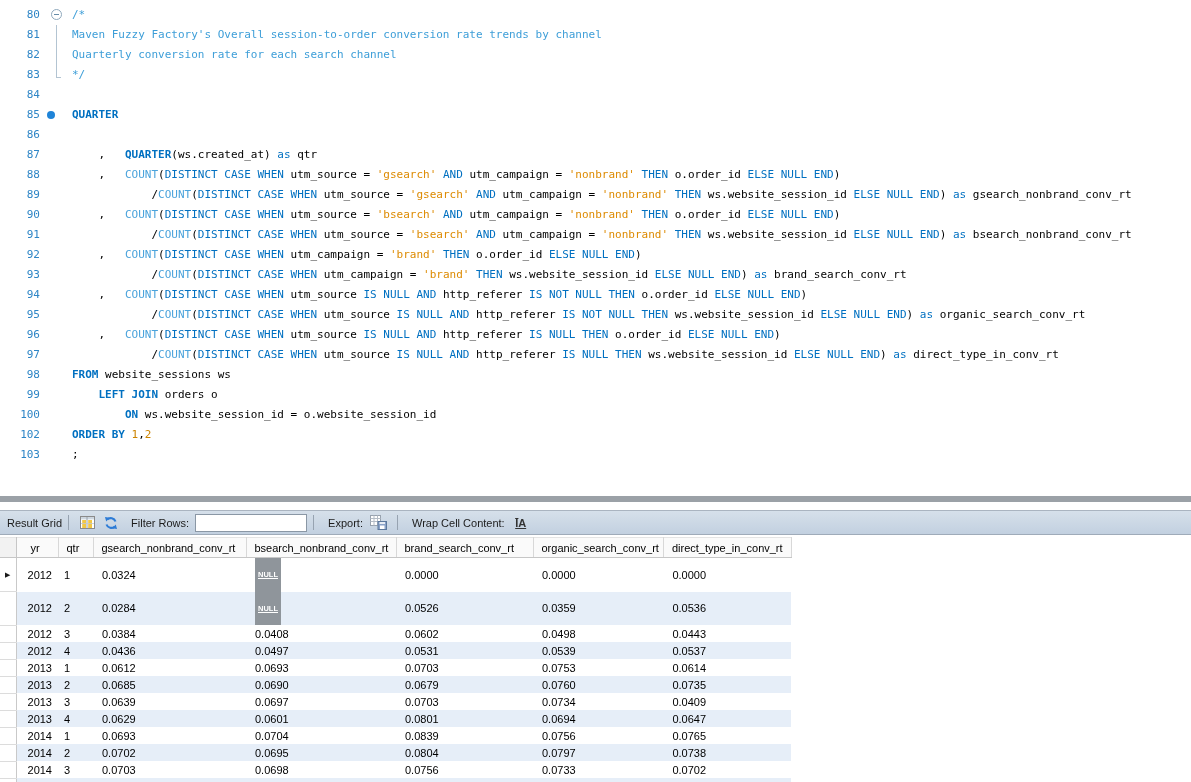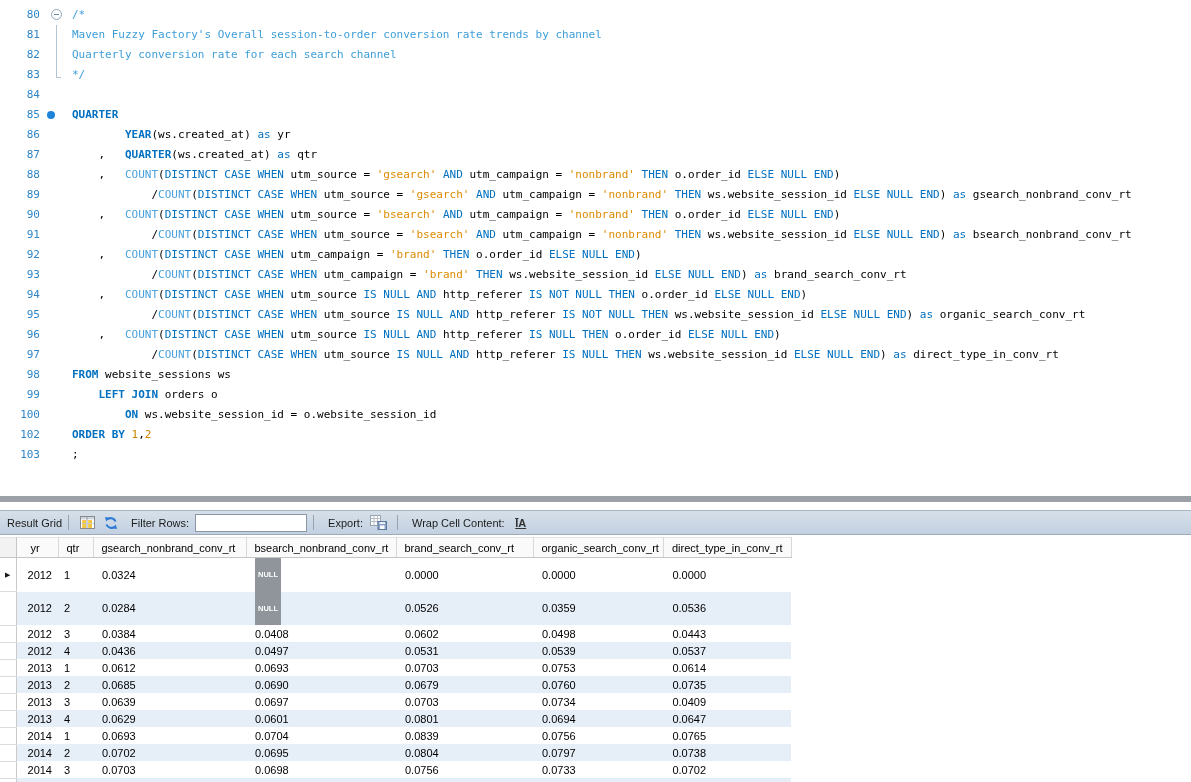--- a/index.html
+++ b/index.html
@@ -63,36 +63,36 @@
   table.rg td { height:17px; padding:0; overflow:hidden; white-space:nowrap; }
   table.rg td.sel { background:#fff; border-right:1px solid #c9c9c9;
                     border-bottom:1px solid #dcdcdc; text-align:center; }
   table.rg tr.stripe td:not(.sel) { background:var(--stripe,#e6eef8); }
   table.rg td.c0 { text-align:right; padding-right:6px;margin-left:24px; }
   table.rg td.c1 { padding-left:6px; }
   table.rg td.c2, table.rg td.c3, table.rg td.c4, table.rg td.c5, table.rg td.c6 { padding-left:9px; }
   .row-arrow { font-size:7px; color:#1a1a1a; line-height:17px; }
   .null-badge { display:inline-block; background:var(--null-badge,#8f959b); color:#fff;
                 font-size:7.5px; font-weight:bold; padding:13px 3px; line-height:1;
-                vertical-align:middle; }
+                vertical-align:middle;text-decoration:underline; }
 </style>
 </head>
 <body>
 
 <div class="app">
 
   <div class="editor">
     <div id="code-lines">
         <div class="code-line"><span class="line-num">80</span><span class="fold-gutter g-fold"></span><span class="code-text"><span class="tok-c">/*</span></span></div>
         <div class="code-line"><span class="line-num">81</span><span class="fold-gutter g-bar"></span><span class="code-text"><span class="tok-c">Maven Fuzzy Factory's Overall session-to-order conversion rate trends by channel</span></span></div>
         <div class="code-line"><span class="line-num">82</span><span class="fold-gutter g-bar"></span><span class="code-text"><span class="tok-c">Quarterly conversion rate for each search channel</span></span></div>
         <div class="code-line"><span class="line-num">83</span><span class="fold-gutter g-end"></span><span class="code-text"><span class="tok-c">*/</span></span></div>
         <div class="code-line"><span class="line-num">84</span><span class="fold-gutter"></span><span class="code-text"></span></div>
         <div class="code-line"><span class="line-num">85</span><span class="fold-gutter g-dot"></span><span class="code-text"><span class="tok-k">QUARTER</span></span></div>
-        <div class="code-line"><span class="line-num">86</span><span class="fold-gutter"></span><span class="code-text"><span class="tok-t">        </span><span class="tok-k">YEAR</span><span class="tok-t">(ws.created_at) </span><span class="tok-w">as</span><span class="tok-t"> yr</span></span></div>
+        <div class="code-line"><span class="line-num">86</span><span class="fold-gutter"></span></div>
         <div class="code-line"><span class="line-num">87</span><span class="fold-gutter"></span><span class="code-text"><span class="tok-t">    ,   </span><span class="tok-k">QUARTER</span><span class="tok-t">(ws.created_at) </span><span class="tok-w">as</span><span class="tok-t"> qtr</span></span></div>
         <div class="code-line"><span class="line-num">88</span><span class="fold-gutter"></span><span class="code-text"><span class="tok-t">    ,   </span><span class="tok-f">COUNT</span><span class="tok-t">(</span><span class="tok-w">DISTINCT CASE WHEN</span><span class="tok-t"> utm_source = </span><span class="tok-s">'gsearch'</span><span class="tok-t"> </span><span class="tok-w">AND</span><span class="tok-t"> utm_campaign = </span><span class="tok-s">'nonbrand'</span><span class="tok-t"> </span><span class="tok-w">THEN</span><span class="tok-t"> o.order_id </span><span class="tok-w">ELSE NULL END</span><span class="tok-t">)</span></span></div>
         <div class="code-line"><span class="line-num">89</span><span class="fold-gutter"></span><span class="code-text"><span class="tok-t">            /</span><span class="tok-f">COUNT</span><span class="tok-t">(</span><span class="tok-w">DISTINCT CASE WHEN</span><span class="tok-t"> utm_source = </span><span class="tok-s">'gsearch'</span><span class="tok-t"> </span><span class="tok-w">AND</span><span class="tok-t"> utm_campaign = </span><span class="tok-s">'nonbrand'</span><span class="tok-t"> </span><span class="tok-w">THEN</span><span class="tok-t"> ws.website_session_id </span><span class="tok-w">ELSE NULL END</span><span class="tok-t">) </span><span class="tok-w">as</span><span class="tok-t"> gsearch_nonbrand_conv_rt</span></span></div>
         <div class="code-line"><span class="line-num">90</span><span class="fold-gutter"></span><span class="code-text"><span class="tok-t">    ,   </span><span class="tok-f">COUNT</span><span class="tok-t">(</span><span class="tok-w">DISTINCT CASE WHEN</span><span class="tok-t"> utm_source = </span><span class="tok-s">'bsearch'</span><span class="tok-t"> </span><span class="tok-w">AND</span><span class="tok-t"> utm_campaign = </span><span class="tok-s">'nonbrand'</span><span class="tok-t"> </span><span class="tok-w">THEN</span><span class="tok-t"> o.order_id </span><span class="tok-w">ELSE NULL END</span><span class="tok-t">)</span></span></div>
         <div class="code-line"><span class="line-num">91</span><span class="fold-gutter"></span><span class="code-text"><span class="tok-t">            /</span><span class="tok-f">COUNT</span><span class="tok-t">(</span><span class="tok-w">DISTINCT CASE WHEN</span><span class="tok-t"> utm_source = </span><span class="tok-s">'bsearch'</span><span class="tok-t"> </span><span class="tok-w">AND</span><span class="tok-t"> utm_campaign = </span><span class="tok-s">'nonbrand'</span><span class="tok-t"> </span><span class="tok-w">THEN</span><span class="tok-t"> ws.website_session_id </span><span class="tok-w">ELSE NULL END</span><span class="tok-t">) </span><span class="tok-w">as</span><span class="tok-t"> bsearch_nonbrand_conv_rt</span></span></div>
         <div class="code-line"><span class="line-num">92</span><span class="fold-gutter"></span><span class="code-text"><span class="tok-t">    ,   </span><span class="tok-f">COUNT</span><span class="tok-t">(</span><span class="tok-w">DISTINCT CASE WHEN</span><span class="tok-t"> utm_campaign = </span><span class="tok-s">'brand'</span><span class="tok-t"> </span><span class="tok-w">THEN</span><span class="tok-t"> o.order_id </span><span class="tok-w">ELSE NULL END</span><span class="tok-t">)</span></span></div>
         <div class="code-line"><span class="line-num">93</span><span class="fold-gutter"></span><span class="code-text"><span class="tok-t">            /</span><span class="tok-f">COUNT</span><span class="tok-t">(</span><span class="tok-w">DISTINCT CASE WHEN</span><span class="tok-t"> utm_campaign = </span><span class="tok-s">'brand'</span><span class="tok-t"> </span><span class="tok-w">THEN</span><span class="tok-t"> ws.website_session_id </span><span class="tok-w">ELSE NULL END</span><span class="tok-t">) </span><span class="tok-w">as</span><span class="tok-t"> brand_search_conv_rt</span></span></div>
         <div class="code-line"><span class="line-num">94</span><span class="fold-gutter"></span><span class="code-text"><span class="tok-t">    ,   </span><span class="tok-f">COUNT</span><span class="tok-t">(</span><span class="tok-w">DISTINCT CASE WHEN</span><span class="tok-t"> utm_source </span><span class="tok-w">IS NULL AND</span><span class="tok-t"> http_referer </span><span class="tok-w">IS NOT NULL THEN</span><span class="tok-t"> o.order_id </span><span class="tok-w">ELSE NULL END</span><span class="tok-t">)</span></span></div>
         <div class="code-line"><span class="line-num">95</span><span class="fold-gutter"></span><span class="code-text"><span class="tok-t">            /</span><span class="tok-f">COUNT</span><span class="tok-t">(</span><span class="tok-w">DISTINCT CASE WHEN</span><span class="tok-t"> utm_source </span><span class="tok-w">IS NULL AND</span><span class="tok-t"> http_referer </span><span class="tok-w">IS NOT NULL THEN</span><span class="tok-t"> ws.website_session_id </span><span class="tok-w">ELSE NULL END</span><span class="tok-t">) </span><span class="tok-w">as</span><span class="tok-t"> organic_search_conv_rt</span></span></div>
         <div class="code-line"><span class="line-num">96</span><span class="fold-gutter"></span><span class="code-text"><span class="tok-t">    ,   </span><span class="tok-f">COUNT</span><span class="tok-t">(</span><span class="tok-w">DISTINCT CASE WHEN</span><span class="tok-t"> utm_source </span><span class="tok-w">IS NULL AND</span><span class="tok-t"> http_referer </span><span class="tok-w">IS NULL THEN</span><span class="tok-t"> o.order_id </span><span class="tok-w">ELSE NULL END</span><span class="tok-t">)</span></span></div>

